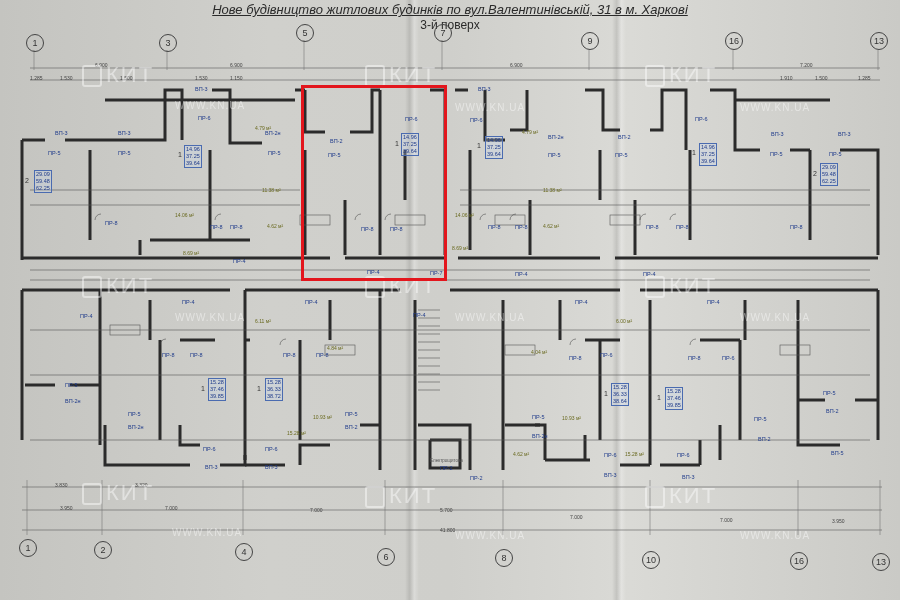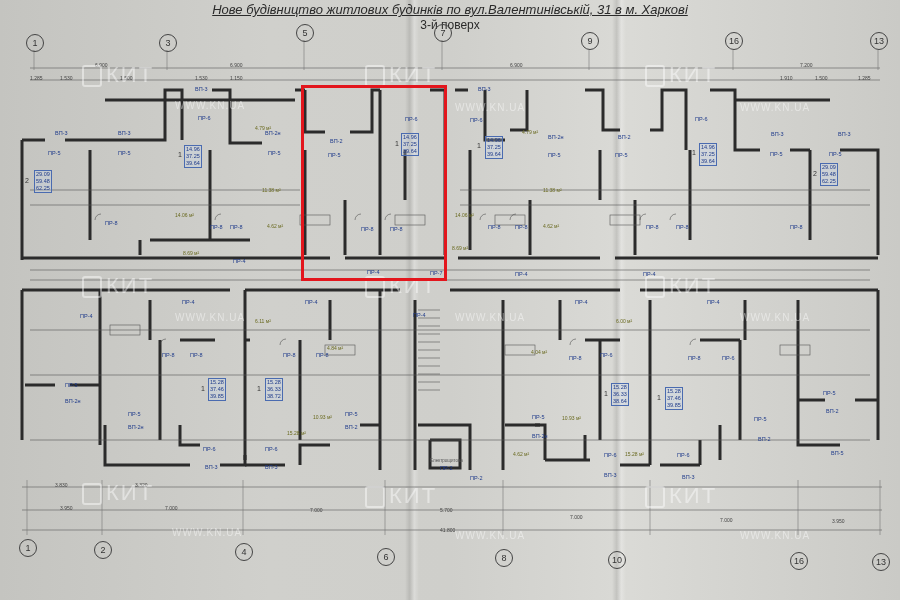--- a/index.html
+++ b/index.html
@@ -239,21 +239,21 @@
   <div class="axis" style="left:725px;top:32px">16</div>
   <div class="axis" style="left:870px;top:32px">13</div>
 </div>
 
 <div id="axes-bottom">
   <div class="axis" style="left:19px;top:539px">1</div>
   <div class="axis" style="left:94px;top:541px">2</div>
   <div class="axis" style="left:235px;top:543px">4</div>
   <div class="axis" style="left:377px;top:548px">6</div>
   <div class="axis" style="left:495px;top:549px">8</div>
-  <div class="axis" style="left:608px;top:551px">10</div>
+  <div class="axis" style="left:642px;top:551px">10</div>
   <div class="axis" style="left:790px;top:552px">16</div>
   <div class="axis" style="left:872px;top:553px">13</div>
 </div>
 
 <div class="dim-text" style="left:95px;top:62px">6.900</div>
 <div class="dim-text" style="left:230px;top:62px">6.900</div>
 <div class="dim-text" style="left:510px;top:62px">6.900</div>
 <div class="dim-text" style="left:800px;top:62px">7.200</div>
 <div class="dim-text" style="left:30px;top:75px">1.285</div>
 <div class="dim-text" style="left:60px;top:75px">1.530</div>

